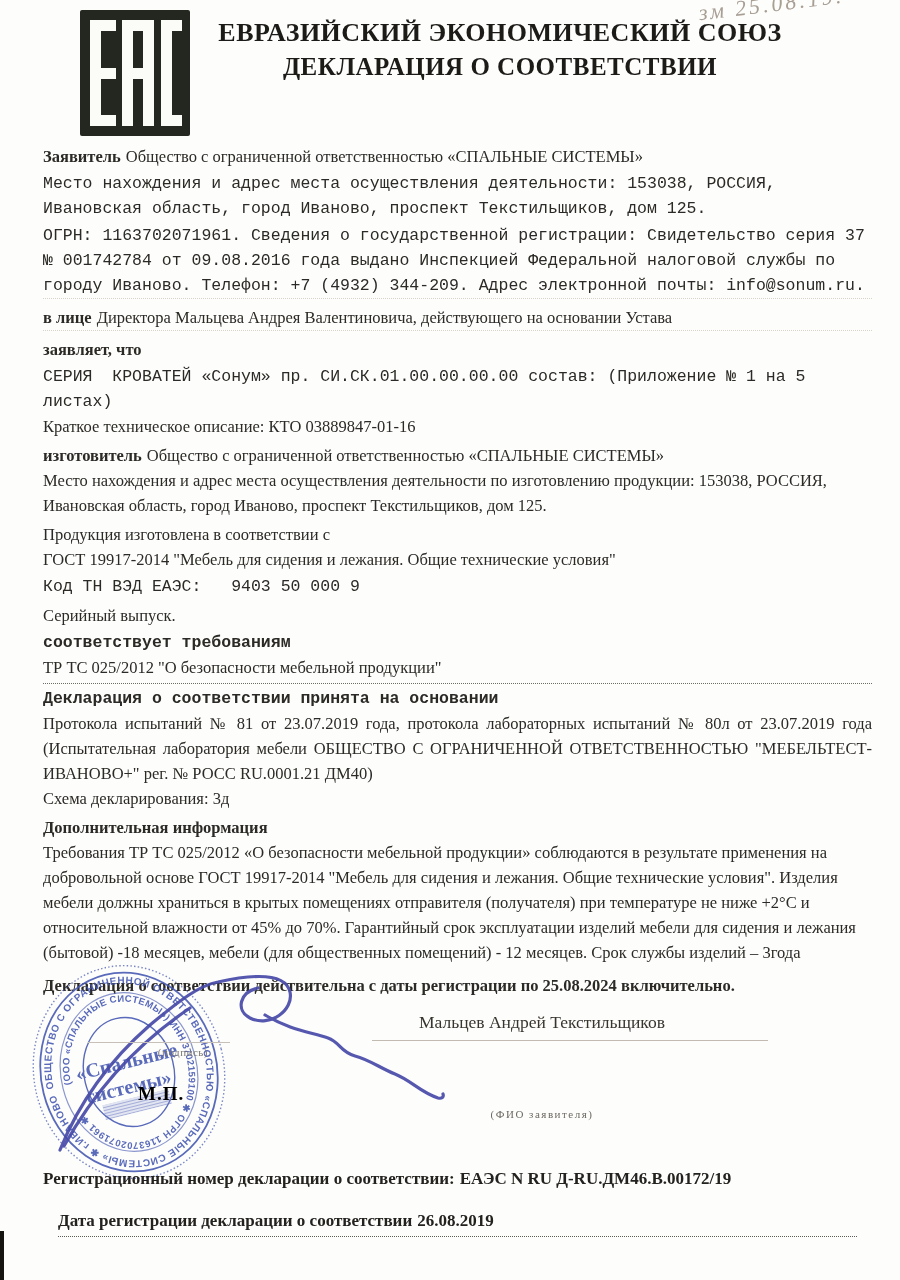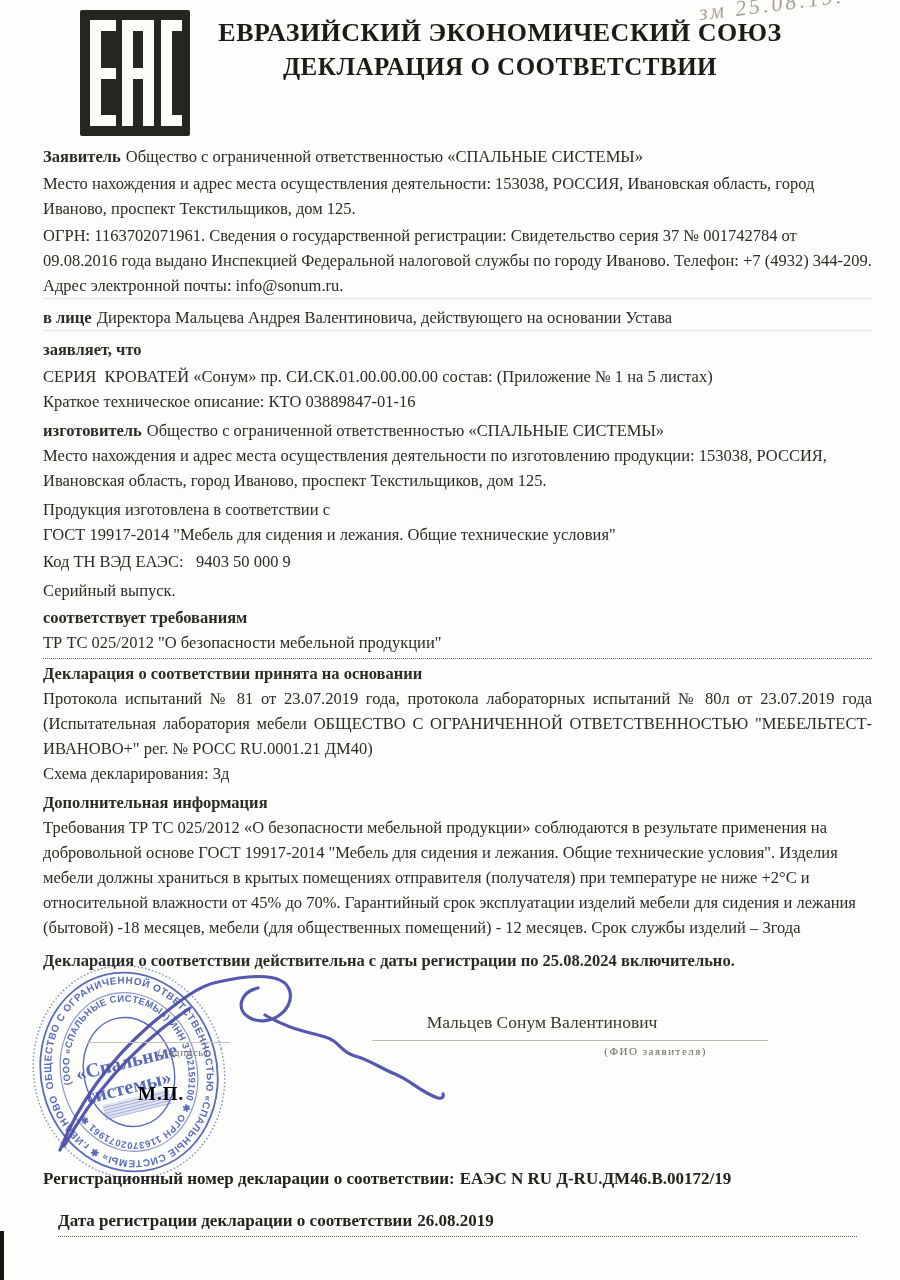--- a/index.html
+++ b/index.html
@@ -23,34 +23,34 @@
   
   .doc-body{position:absolute;left:43px;right:28px;top:144px;
     font-size:16.5px;line-height:25px;}
   .doc-body p{margin:0;}
   .lbl{font-weight:bold;margin-right:5px;}
   .b{font-weight:bold;}
   .prewrap{white-space:pre-wrap;}
   .just{text-align:justify;}
   .faint-dots{border-bottom:1px dotted #d8d2c9;}
   .dotline{border-bottom:1.5px dotted #6e6b64;padding-bottom:3px;}
-  .mt2{margin-top:2px!important;}.mt4{margin-top:4px!important;}
+  .mt2{margin-top:2px!important;font-family:Liberation Mono, monospace;}.mt4{margin-top:4px!important;}
   .mt6{margin-top:6px!important;}.mt8{margin-top:8px!important;}
   
   .stamp-svg{position:absolute;left:25px;top:952px;width:215px;height:235px;opacity:.88;}
   .sign-svg{position:absolute;left:40px;top:960px;width:420px;height:210px;}
   .sig-line{position:absolute;left:88px;top:1042px;width:142px;border-top:1px solid #c7c0b8;}
   .sig-caption{position:absolute;left:118px;top:1046px;width:90px;text-align:right;
     font-size:11px;color:#7c7873;letter-spacing:.5px;}
   .mp-mark{position:absolute;left:138px;top:1083px;font-size:19px;font-weight:bold;
     color:#000000;letter-spacing:1px;}
   .fio-name{position:absolute;left:377px;top:1012px;width:330px;text-align:center;
     font-size:17.5px;color:#38352f;}
   .fio-line{position:absolute;left:372px;top:1040px;width:396px;border-top:1px solid #c2bbb2;}
-  .fio-caption{position:absolute;left:377px;top:1045px;width:330px;text-align:right;
+  .fio-caption{position:absolute;left:377px;top:1108px;width:330px;text-align:center;
     font-size:11px;color:#6d6963;letter-spacing:1.5px;}
   
   .footer{position:absolute;left:43px;right:28px;top:1165px;font-size:17px;font-weight:bold;
     color:#24221f;line-height:27px;}
   .footer .date-row{border-bottom:1.5px dotted #5d5a53;padding-bottom:2px;margin-top:2px;}
   .edge-artifact{position:absolute;left:0;top:1231px;width:4px;height:49px;background:#15140f;}
   .sr{position:absolute;width:1px;height:1px;overflow:hidden;clip:rect(0 0 0 0);}
 </style>
 </head>
 <body>
@@ -142,21 +142,21 @@
       <path d="M 20 190 C 40 140, 70 100, 110 65 C 140 40, 160 25, 178 22 C 205 16, 245 10, 250 32 C 254 50, 230 68, 210 58 C 195 50, 200 32, 218 28"></path>
       <path d="M 24 186 C 55 130, 95 85, 150 48"></path>
       <path d="M 225 55 C 250 70, 270 72, 288 78 C 300 82, 300 92, 315 96 C 330 100, 340 108, 355 114 C 372 121, 380 132, 398 138 C 402 139, 404 137, 403 134"></path>
     </g>
   </svg>
 
   <div class="sig-line"></div>
   <div class="sig-caption">(подпись)</div>
   <div class="mp-mark">М.П.</div>
 
-  <div class="fio-name">Мальцев Сонум Валентинович</div>
+  <div class="fio-name">Мальцев Андрей Текстильщиков</div>
   <div class="fio-line"></div>
   <div class="fio-caption">(ФИО заявителя)</div>
 
   <div class="footer">
     <p style="margin:0"><span class="lbl">Регистрационный номер декларации о соответствии:</span><span>ЕАЭС N RU Д-RU.ДМ46.В.00172/19</span></p>
     <p class="date-row" style="margin:15px"><span class="lbl">Дата регистрации декларации о соответствии</span><span>26.08.2019</span></p>
   </div>
 
   <div class="edge-artifact"></div>
 

